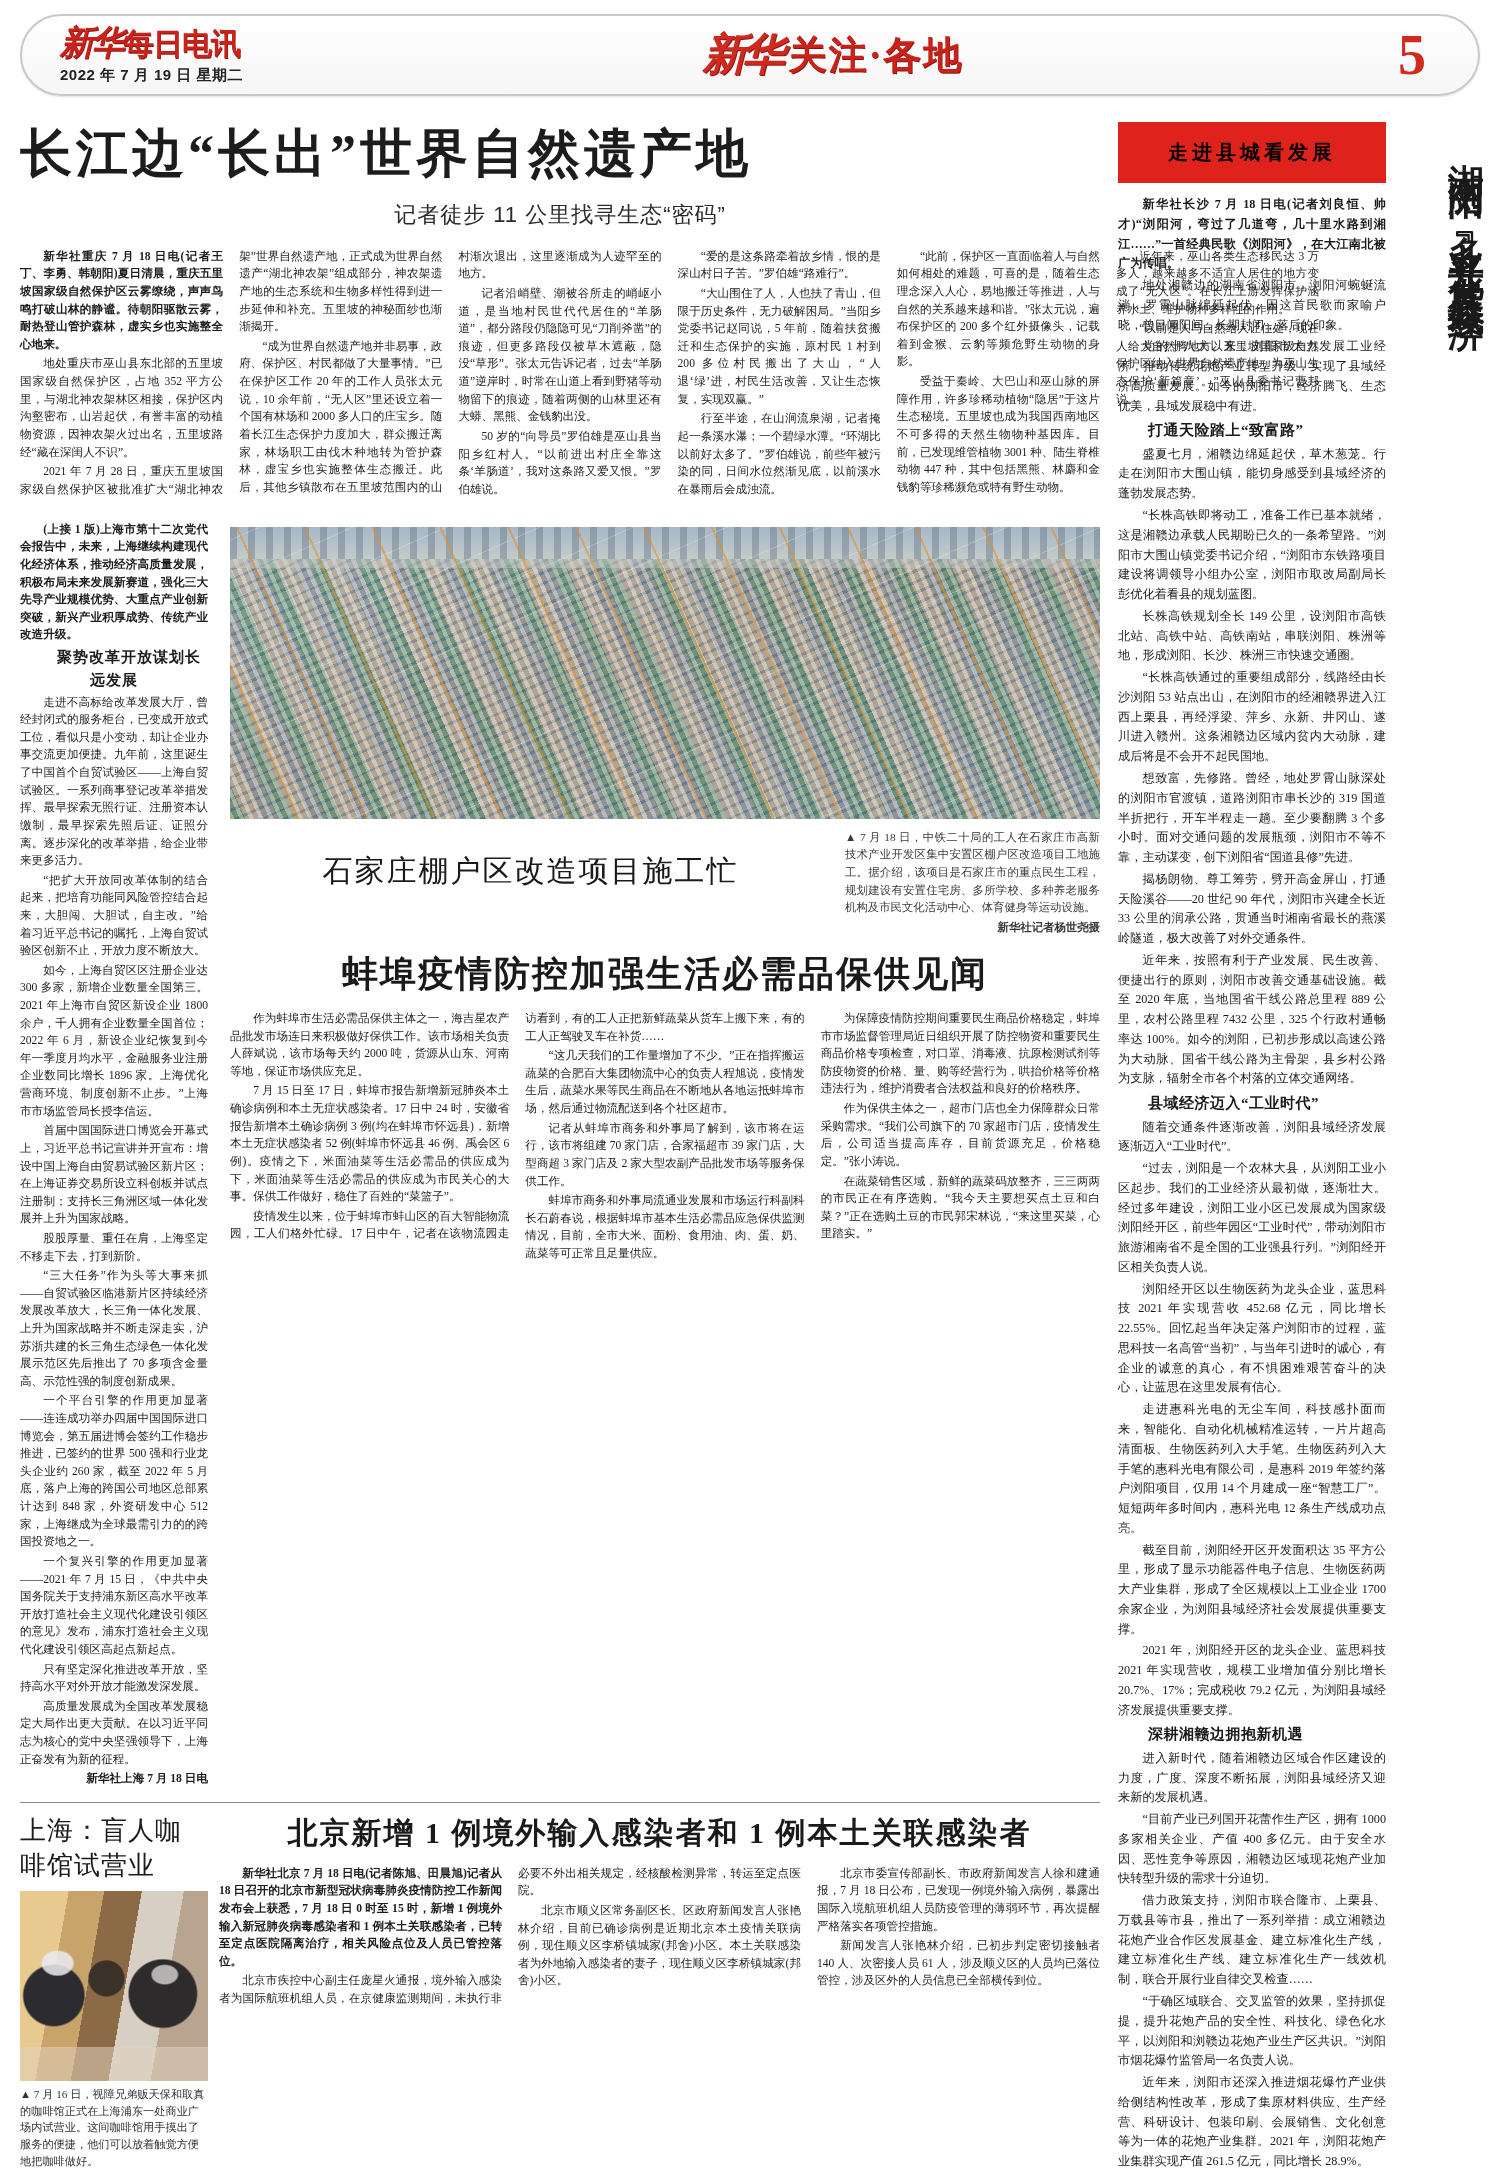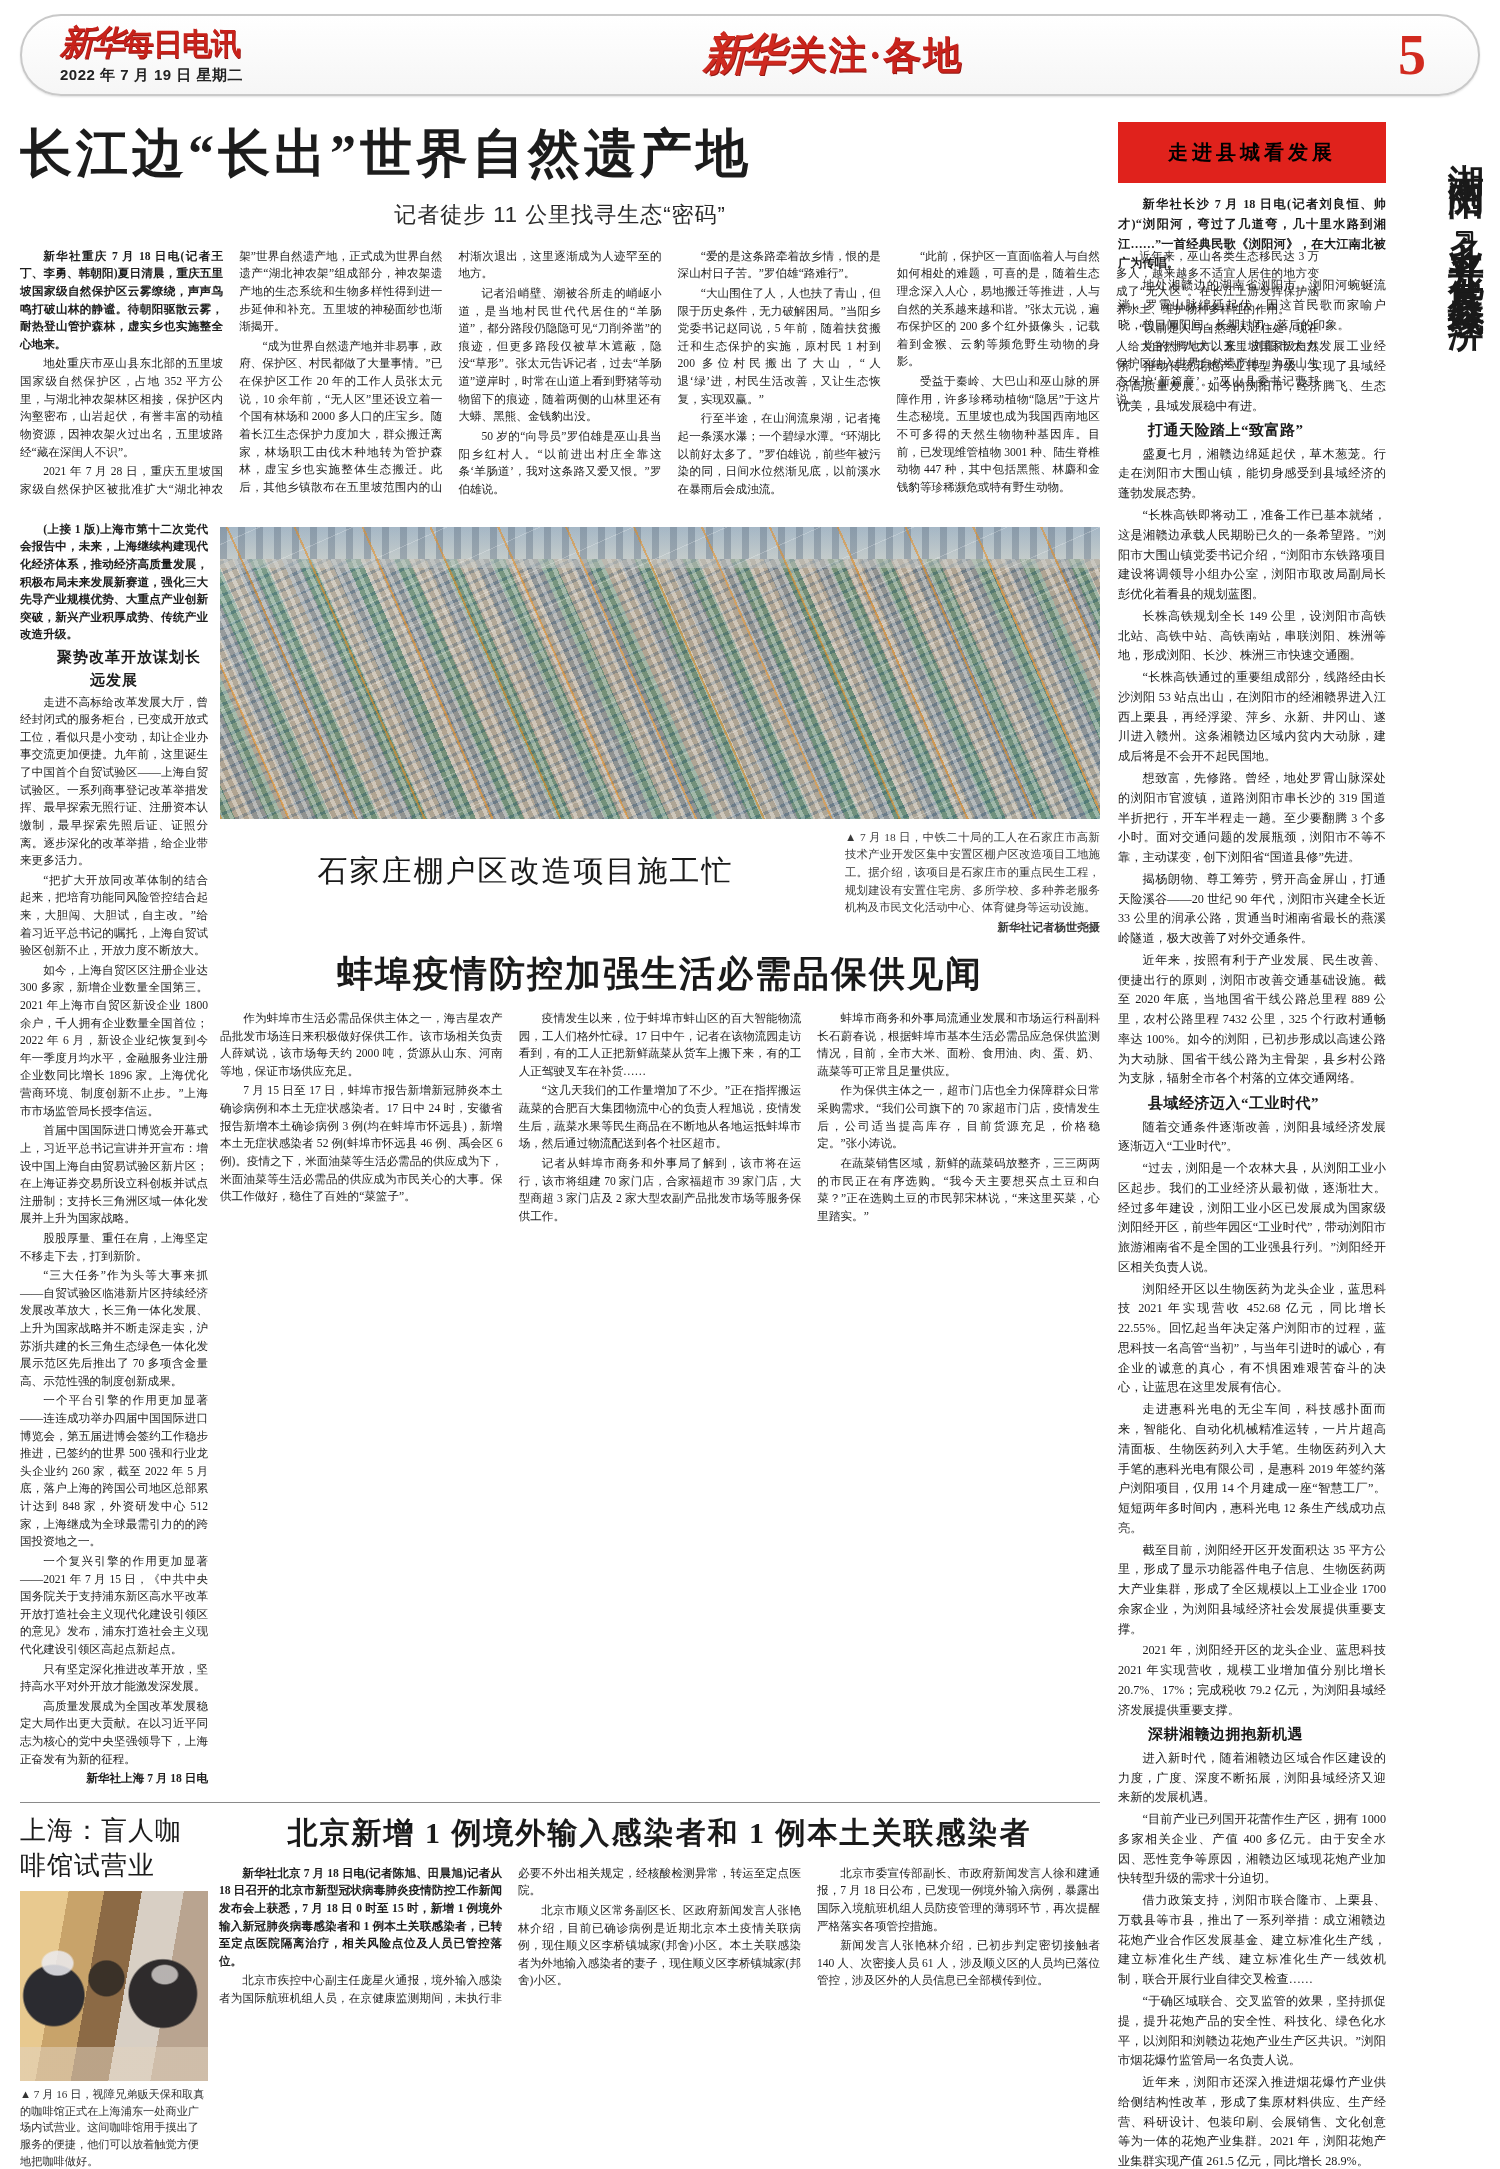--- a/index.html
+++ b/index.html
@@ -172,21 +172,21 @@
         <p>50 岁的“向导员”罗伯雄是巫山县当阳乡红村人。“以前进出村庄全靠这条‘羊肠道’，我对这条路又爱又恨。”罗伯雄说。</p>
         <p>“爱的是这条路牵着故乡情，恨的是深山村日子苦。”罗伯雄“路难行”。</p>
         <p>“大山围住了人，人也扶了青山，但限于历史条件，无力破解困局。”当阳乡党委书记赵同说，5 年前，随着扶贫搬迁和生态保护的实施，原村民 1 村到 200 多位村民搬出了大山，“人退‘绿’进，村民生活改善，又让生态恢复，实现双赢。”</p>
         <p>行至半途，在山涧流泉湖，记者掩起一条溪水瀑；一个碧绿水潭。“环湖比以前好太多了。”罗伯雄说，前些年被污染的同，日间水位然渐见底，以前溪水在暴雨后会成浊流。</p>
         <p>“此前，保护区一直面临着人与自然如何相处的难题，可喜的是，随着生态理念深入人心，易地搬迁等推进，人与自然的关系越来越和谐。”张太元说，遍布保护区的 200 多个红外摄像头，记载着到金猴、云豹等频危野生动物的身影。</p>
         <p>受益于秦岭、大巴山和巫山脉的屏障作用，许多珍稀动植物“隐居”于这片生态秘境。五里坡也成为我国西南地区不可多得的天然生物物种基因库。目前，已发现维管植物 3001 种、陆生脊椎动物 447 种，其中包括黑熊、林麝和金钱豹等珍稀濒危或特有野生动物。</p>
         <p>近年来，巫山各类生态移民达 3 万多人，越来越多不适宜人居住的地方变成了“无人区”。在长江上游发挥保护涵养水土、维护物种多样性的作用。</p>
         <p>“以前是人与自然给人让住处，现在人给大自然腾地方。五里坡国家级自然保护区纳入世界自然遗产地，为巫山生态保护‘新篇章’。”巫山县委书记曹邦说。</p>
       </div>
 
-      <div style="display:flex;gap:12px;margin-top:8px;">
+      <div style="display:flex;gap:22px;margin-top:8px;">
         <div style="width:188px;">
           <div class="cols c1" style="font-size:11.6px;line-height:1.52;text-align:justify;">
             <p class="lead">(上接 1 版)上海市第十二次党代会报告中，未来，上海继续构建现代化经济体系，推动经济高质量发展，积极布局未来发展新赛道，强化三大先导产业规模优势、大重点产业创新突破，新兴产业积厚成势、传统产业改造升级。</p>
             <p class="subhead-inline">聚势改革开放谋划长远发展</p>
             <p>走进不高标给改革发展大厅，曾经封闭式的服务柜台，已变成开放式工位，看似只是小变动，却让企业办事交流更加便捷。九年前，这里诞生了中国首个自贸试验区——上海自贸试验区。一系列商事登记改革举措发挥、最早探索无照行证、注册资本认缴制，最早探索先照后证、证照分离。逐步深化的改革举措，给企业带来更多活力。</p>
             <p>“把扩大开放同改革体制的结合起来，把培育功能同风险管控结合起来，大胆闯、大胆试，自主改。”给着习近平总书记的嘱托，上海自贸试验区创新不止，开放力度不断放大。</p>
             <p>如今，上海自贸区区注册企业达 300 多家，新增企业数量全国第三。2021 年上海市自贸区新设企业 1800 余户，千人拥有企业数量全国首位；2022 年 6 月，新设企业纪恢复到今年一季度月均水平，金融服务业注册企业数同比增长 1896 家。上海优化营商环境、制度创新不止步。”上海市市场监管局长授李信运。</p>
             <p>首届中国国际进口博览会开幕式上，习近平总书记宣讲并开宣布：增设中国上海自由贸易试验区新片区；在上海证券交易所设立科创板并试点注册制；支持长三角洲区域一体化发展并上升为国家战略。</p>
             <p>股股厚量、重任在肩，上海坚定不移走下去，打到新阶。</p>
             <p>“三大任务”作为头等大事来抓——自贸试验区临港新片区持续经济发展改革放大，长三角一体化发展、上升为国家战略并不断走深走实，沪苏浙共建的长三角生态绿色一体化发展示范区先后推出了 70 多项含金量高、示范性强的制度创新成果。</p>
@@ -211,20 +211,21 @@
           </div>
 
           <h2 class="sec-head">蚌埠疫情防控加强生活必需品保供见闻</h2>
           <div class="cols c3" style="height:435px;">
             <p>作为蚌埠市生活必需品保供主体之一，海吉星农产品批发市场连日来积极做好保供工作。该市场相关负责人薛斌说，该市场每天约 2000 吨，货源从山东、河南等地，保证市场供应充足。</p>
             <p>7 月 15 日至 17 日，蚌埠市报告新增新冠肺炎本土确诊病例和本土无症状感染者。17 日中 24 时，安徽省报告新增本土确诊病例 3 例(均在蚌埠市怀远县)，新增本土无症状感染者 52 例(蚌埠市怀远县 46 例、禹会区 6 例)。疫情之下，米面油菜等生活必需品的供应成为下，米面油菜等生活必需品的供应成为市民关心的大事。保供工作做好，稳住了百姓的“菜篮子”。</p>
             <p>疫情发生以来，位于蚌埠市蚌山区的百大智能物流园，工人们格外忙碌。17 日中午，记者在该物流园走访看到，有的工人正把新鲜蔬菜从货车上搬下来，有的工人正驾驶叉车在补货……</p>
             <p>“这几天我们的工作量增加了不少。”正在指挥搬运蔬菜的合肥百大集团物流中心的负责人程旭说，疫情发生后，蔬菜水果等民生商品在不断地从各地运抵蚌埠市场，然后通过物流配送到各个社区超市。</p>
             <p>记者从蚌埠市商务和外事局了解到，该市将在运行，该市将组建 70 家门店，合家福超市 39 家门店，大型商超 3 家门店及 2 家大型农副产品批发市场等服务保供工作。</p>
             <p>蚌埠市商务和外事局流通业发展和市场运行科副科长石蔚春说，根据蚌埠市基本生活必需品应急保供监测情况，目前，全市大米、面粉、食用油、肉、蛋、奶、蔬菜等可正常且足量供应。</p>
+            <p>为保障疫情防控期间重要民生商品价格稳定，蚌埠市市场监督管理局近日组织开展了防控物资和重要民生商品价格专项检查，对口罩、消毒液、抗原检测试剂等防疫物资的价格、量、购等经营行为，哄抬价格等价格违法行为，维护消费者合法权益和良好的价格秩序。</p>
             <p>作为保供主体之一，超市门店也全力保障群众日常采购需求。“我们公司旗下的 70 家超市门店，疫情发生后，公司适当提高库存，目前货源充足，价格稳定。”张小涛说。</p>
             <p>在蔬菜销售区域，新鲜的蔬菜码放整齐，三三两两的市民正在有序选购。“我今天主要想买点土豆和白菜？”正在选购土豆的市民郭宋林说，“来这里买菜，心里踏实。”</p>
           </div>
         </div>
       </div>
 
       <div class="hr-mid"></div>
 
       <div style="display:flex;gap:11px;">
         <div style="width:188px;">

